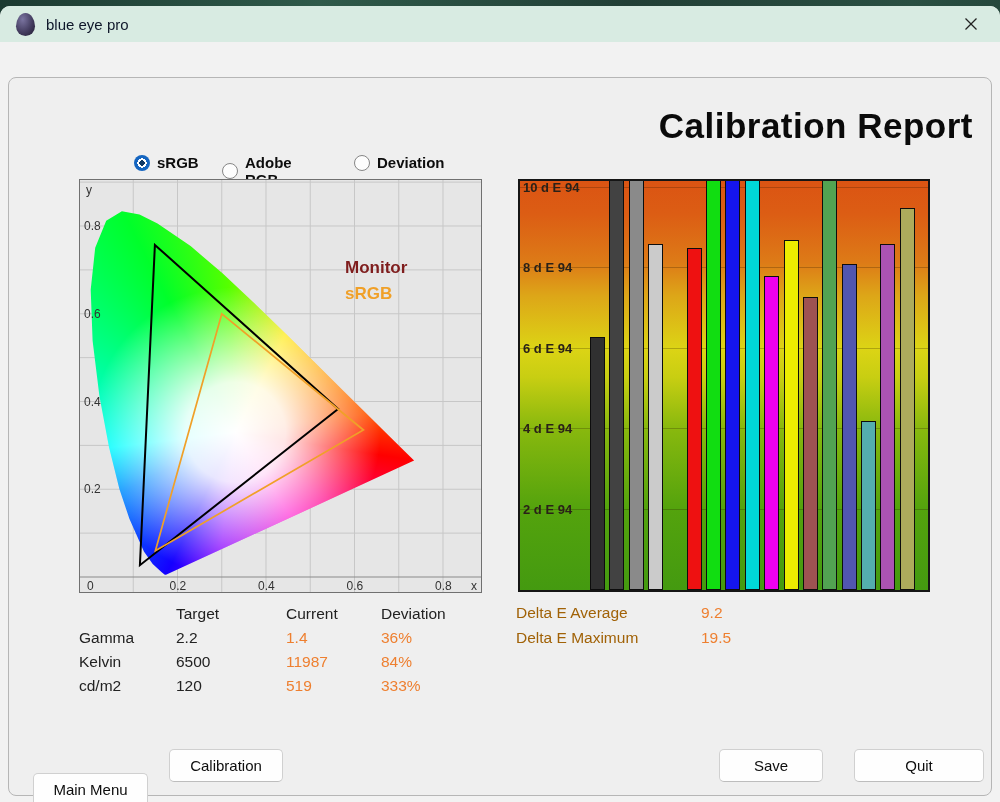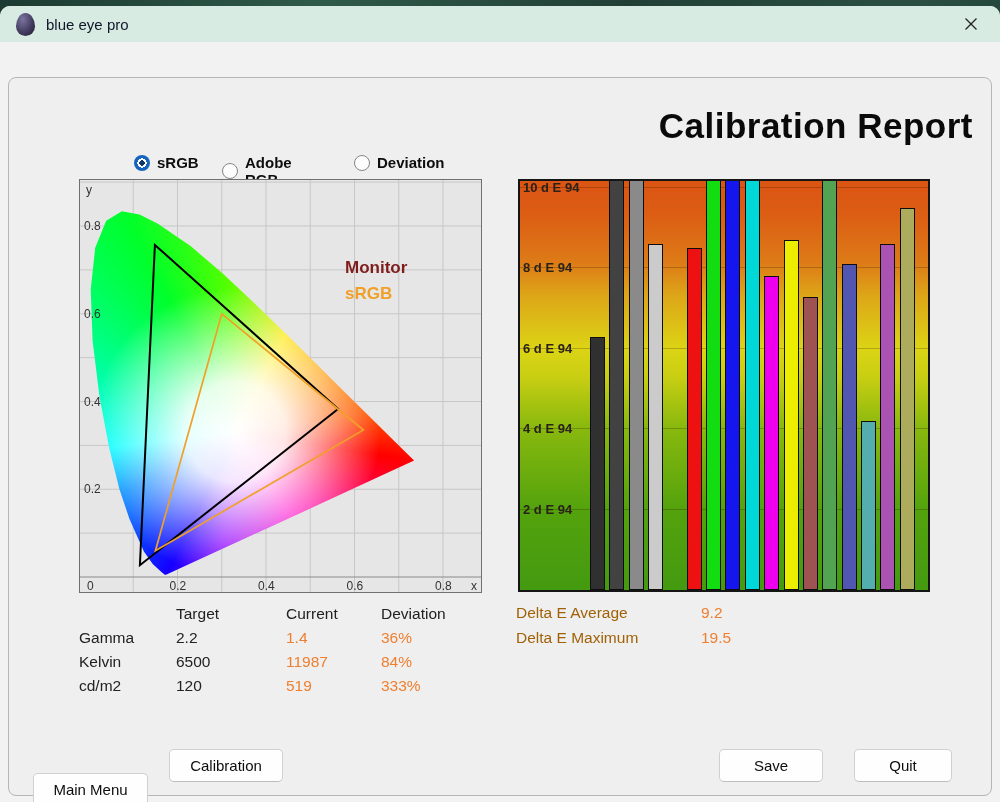--- a/index.html
+++ b/index.html
@@ -219,16 +219,16 @@
       </div>
       <div class="delta-row">
         <span class="dl">Delta E Maximum</span>
         <span class="orange">19.5</span>
       </div>
     </div>
 
     <button class="btn" style="left:24px;  width:115px;margin-top:24px;">Main Menu</button>
     <button class="btn" style="left:160px; width:114px;">Calibration</button>
     <button class="btn" style="left:710px; width:104px;">Save</button>
-    <button class="btn" style="left:845px; width:98px;">Quit</button>
+    <button class="btn" style="left:845px; width:130px;">Quit</button>
 
   </div>
 </div>
 
 </body></html>

